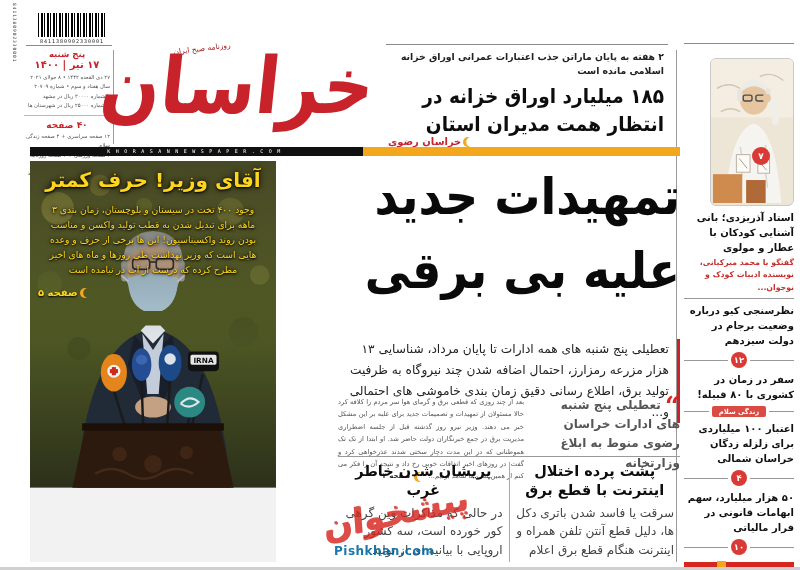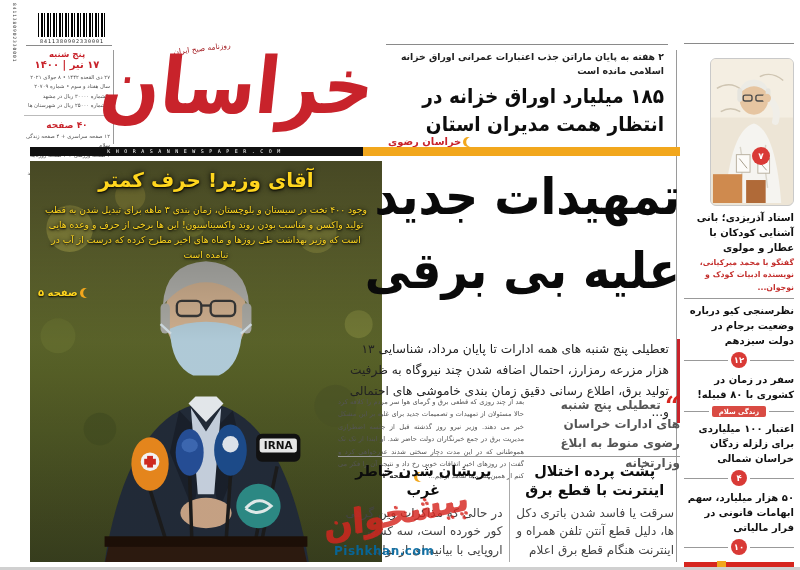--- a/index.html
+++ b/index.html
@@ -39,21 +39,21 @@
   .moon { display:inline-block; width:10px; height:10px; border-radius:50%;
           box-shadow:inset 3.2px 0 0 #f2a71d; vertical-align:middle; margin:0 2px; }
 
   
   .sitebar { position:absolute; left:30px; top:147px; width:333px; height:9px; background:#101010;
              color:#fff; font-size:5px; letter-spacing:5.5px; line-height:9.5px; text-align:center;
              direction:ltr; font-family:"DejaVu Sans Mono",monospace; overflow:hidden; }
   .goldbar { position:absolute; left:363px; top:147px; width:317px; height:9px; background:#f2a71d; }
 
   
-  .photo-story { position:absolute; left:30px; top:161px; width:352px; height:401px; overflow:hidden; }
+  .photo-story { position:absolute; left:30px; top:161px; width:246px; height:401px; overflow:hidden; }
   .photo-story svg { position:absolute; inset:0; }
   .ps-shade { position:absolute; inset:0; background:linear-gradient(180deg,rgba(0,0,0,.42),rgba(0,0,0,.05) 45%); }
   .ps-title { position:absolute; top:7px; width:100%; text-align:center; color:#ffd61e;
               font-size:20px; font-weight:bold; text-shadow:0 1px 2px #000,0 0 6px #000; }
   .ps-sum { position:absolute; top:42px; width:100%; padding:0 12px; text-align:center; color:#ffd61e;
             font-size:9.2px; font-weight:normal; line-height:1.62; text-shadow:0 1px 2px #000,0 0 4px #000; }
   .ps-page { position:absolute; left:8px; top:126px; color:#ffd61e; font-size:10px; font-weight:bold;
              text-shadow:0 1px 2px #000; }
 
   

